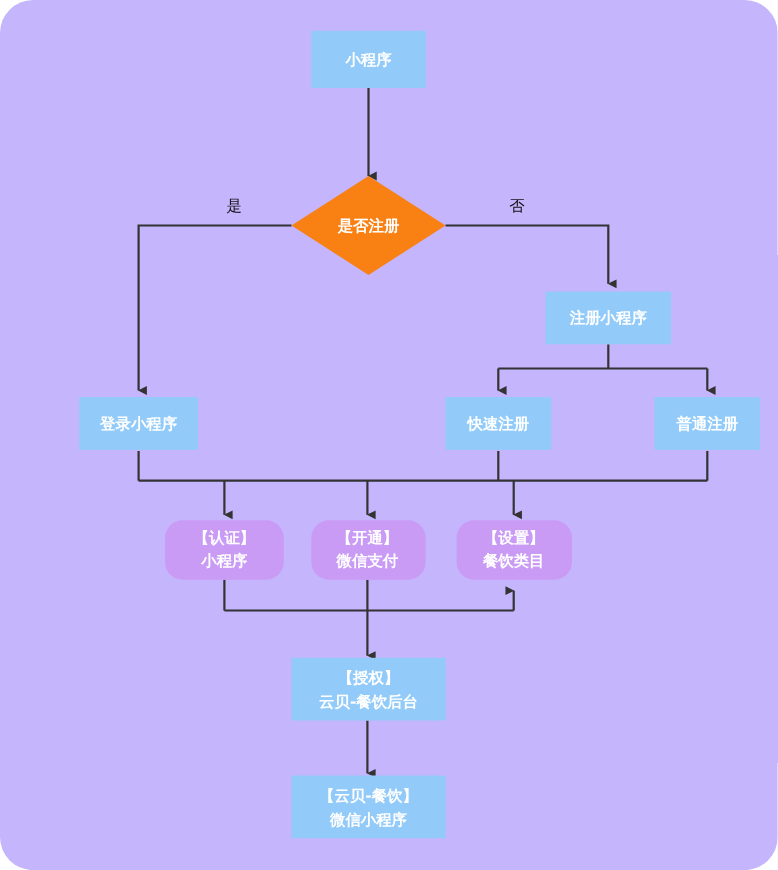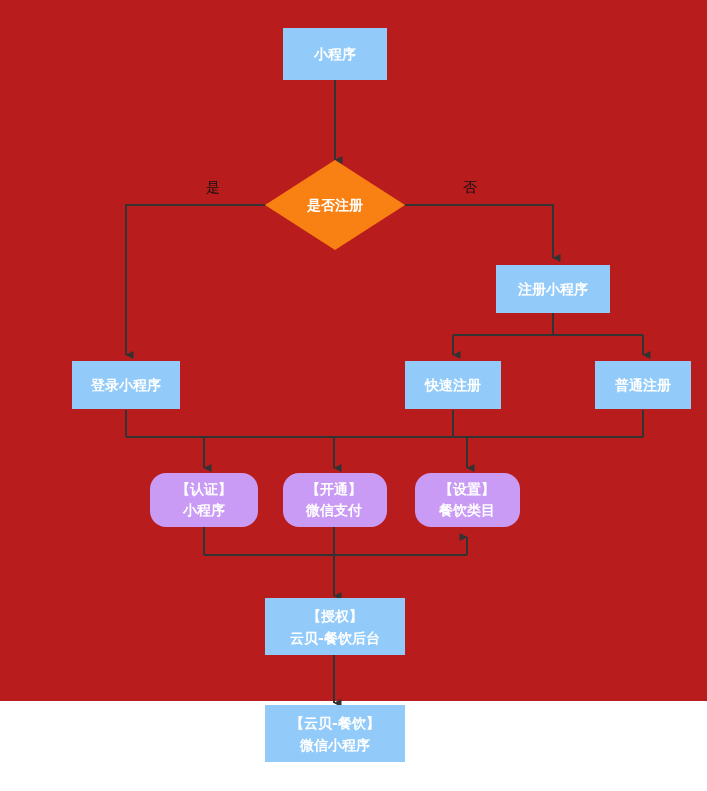--- a/index.html
+++ b/index.html
@@ -1,17 +1,17 @@
 <!DOCTYPE html>
 <html><head>
 <meta charset="utf-8">
 <style>
   html,body{margin:0;padding:0;background:#ffffff;}
   body{width:707px;height:791px;font-family:"DejaVu Sans","Liberation Sans",sans-serif;overflow:hidden;}
-  #flowchart-root{position:relative;width:707px;height:701px;background:#b91c1c;}
+  #flowchart-root{position:relative;width:707px;height:791px;background:#c4b5fd;border-radius:30px;}
   svg#flow-svg{position:absolute;left:0;top:0;width:707px;height:791px;display:block;}
   .node-label{fill:#ffffff;font-family:"DejaVu Sans","Liberation Sans",sans-serif;font-weight:bold;text-anchor:middle;dominant-baseline:middle;}
   .node-label.sz14{font-size:14px;}
   .edge-label{fill:#111111;font-family:"DejaVu Sans","Liberation Sans",sans-serif;font-size:14px;text-anchor:middle;}
   .conn{stroke:#333333;stroke-width:2;fill:none;}
   .node-shape{stroke:none;}
 </style>
 </head>
 <body>
 

